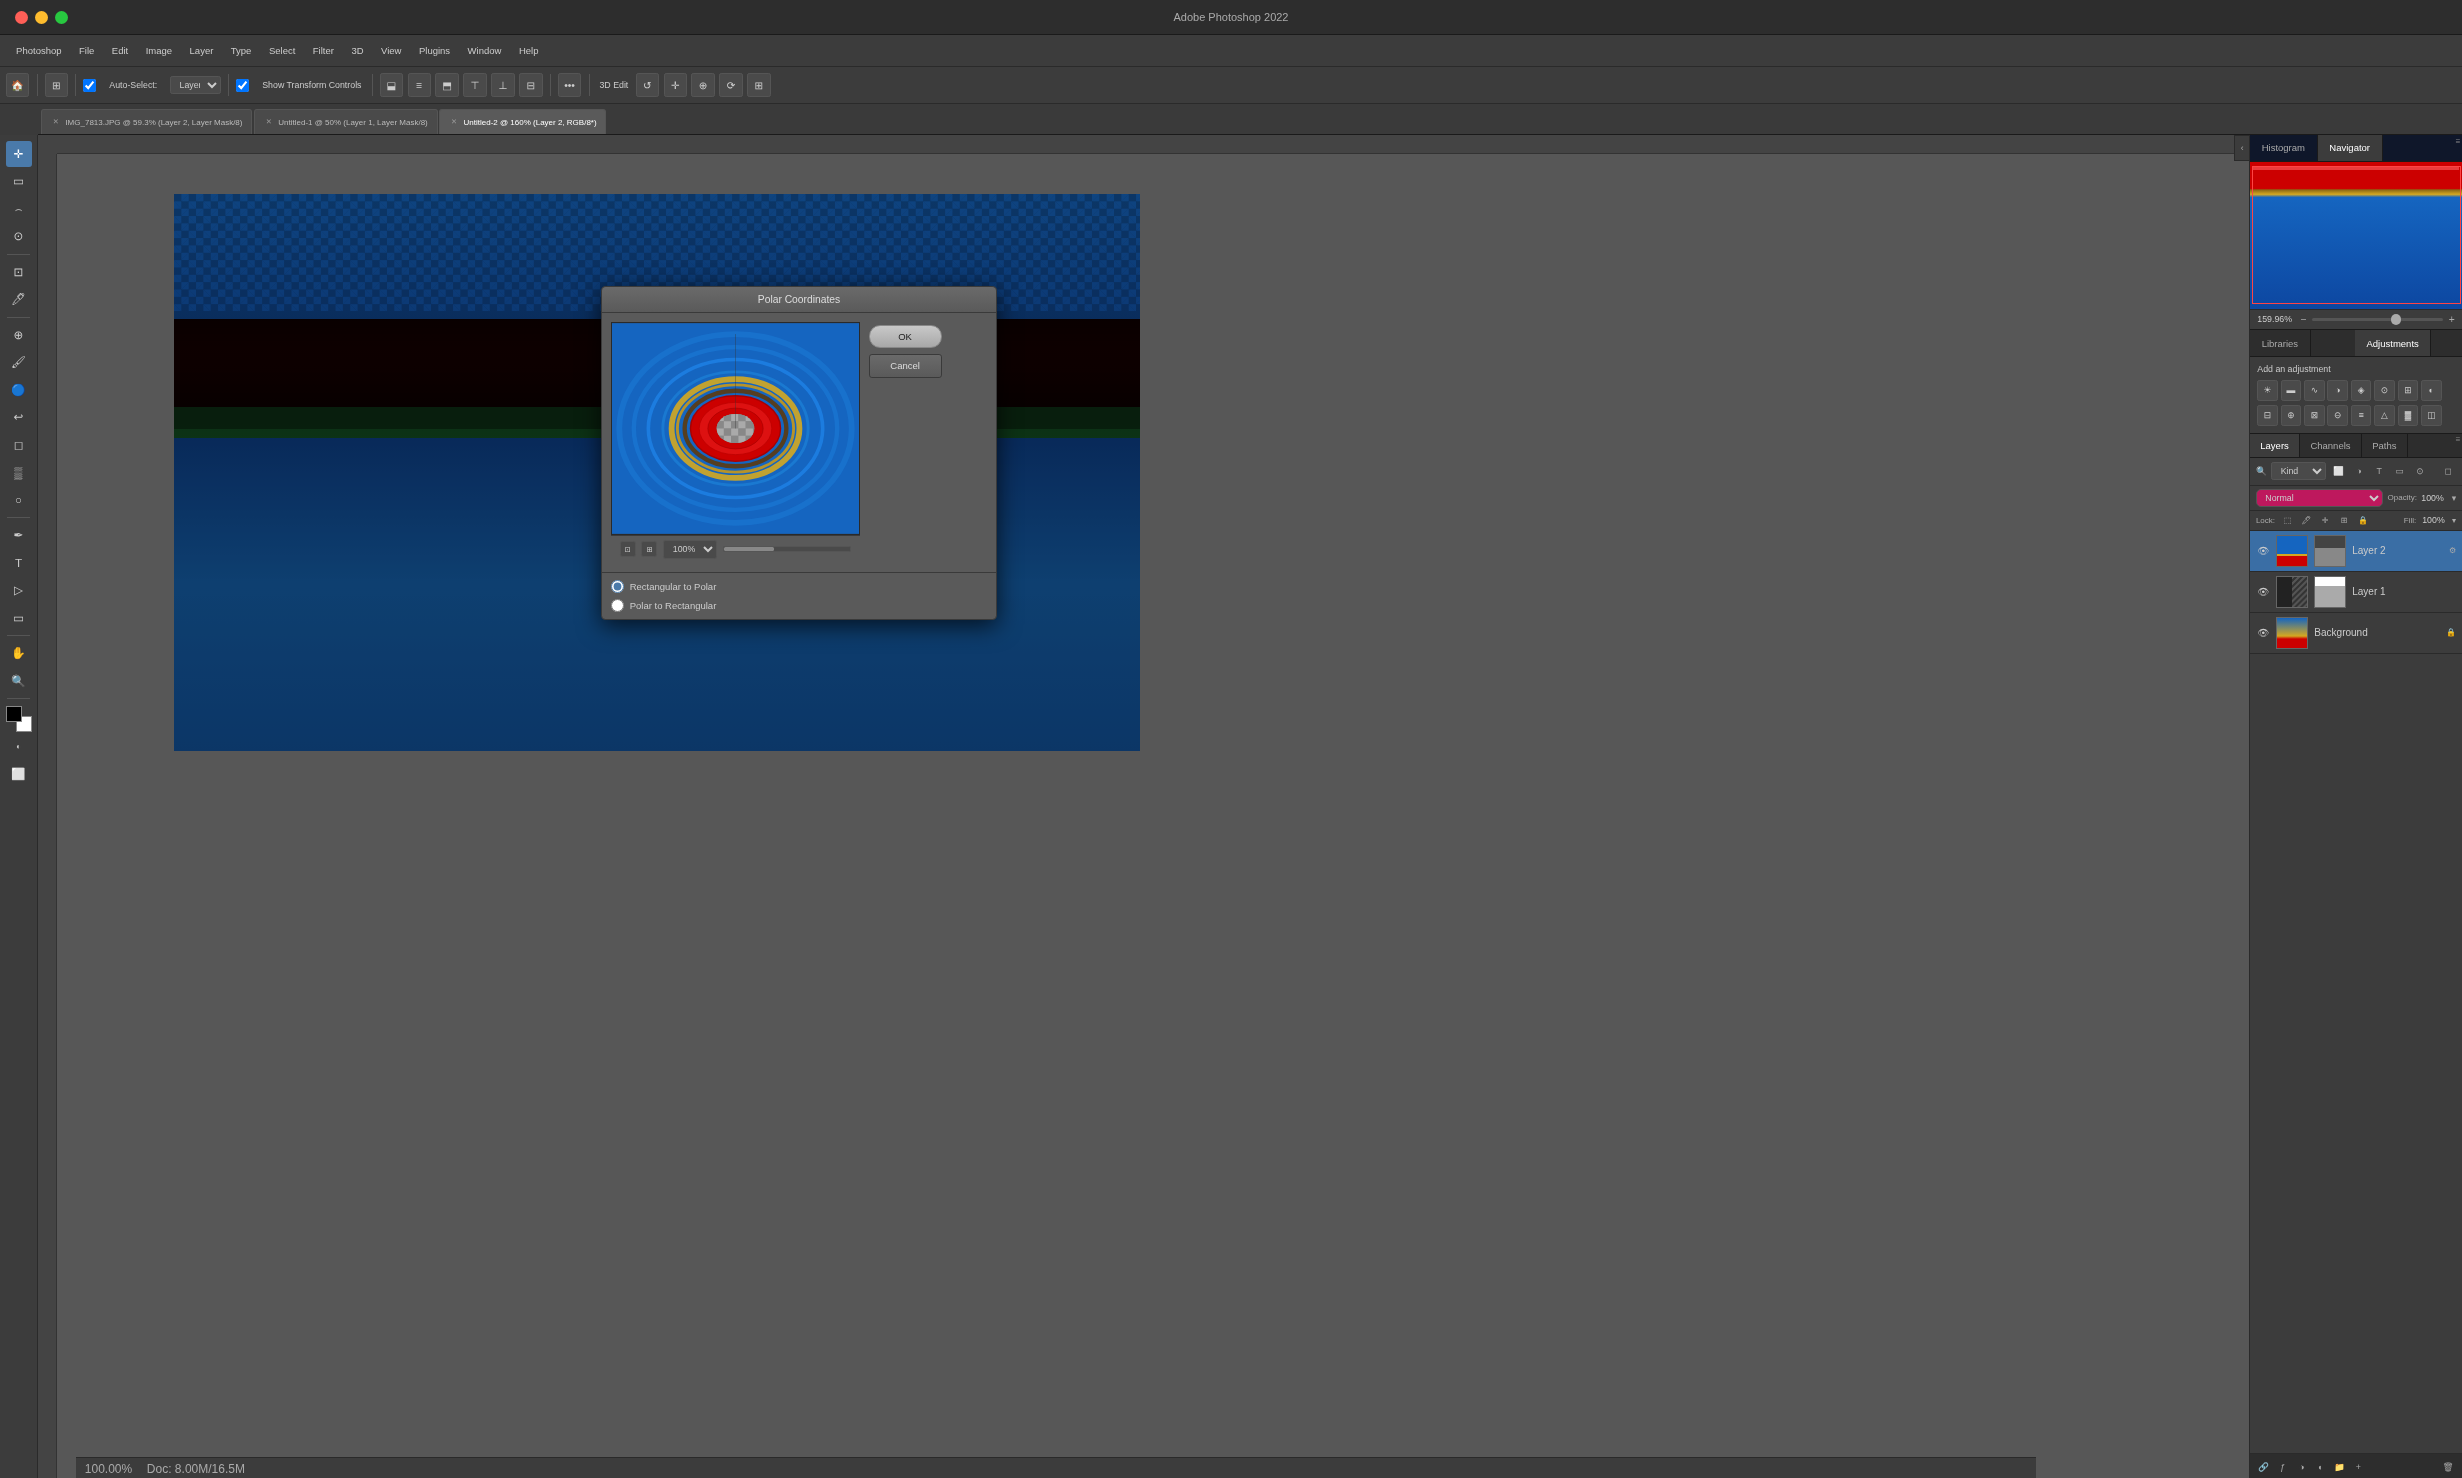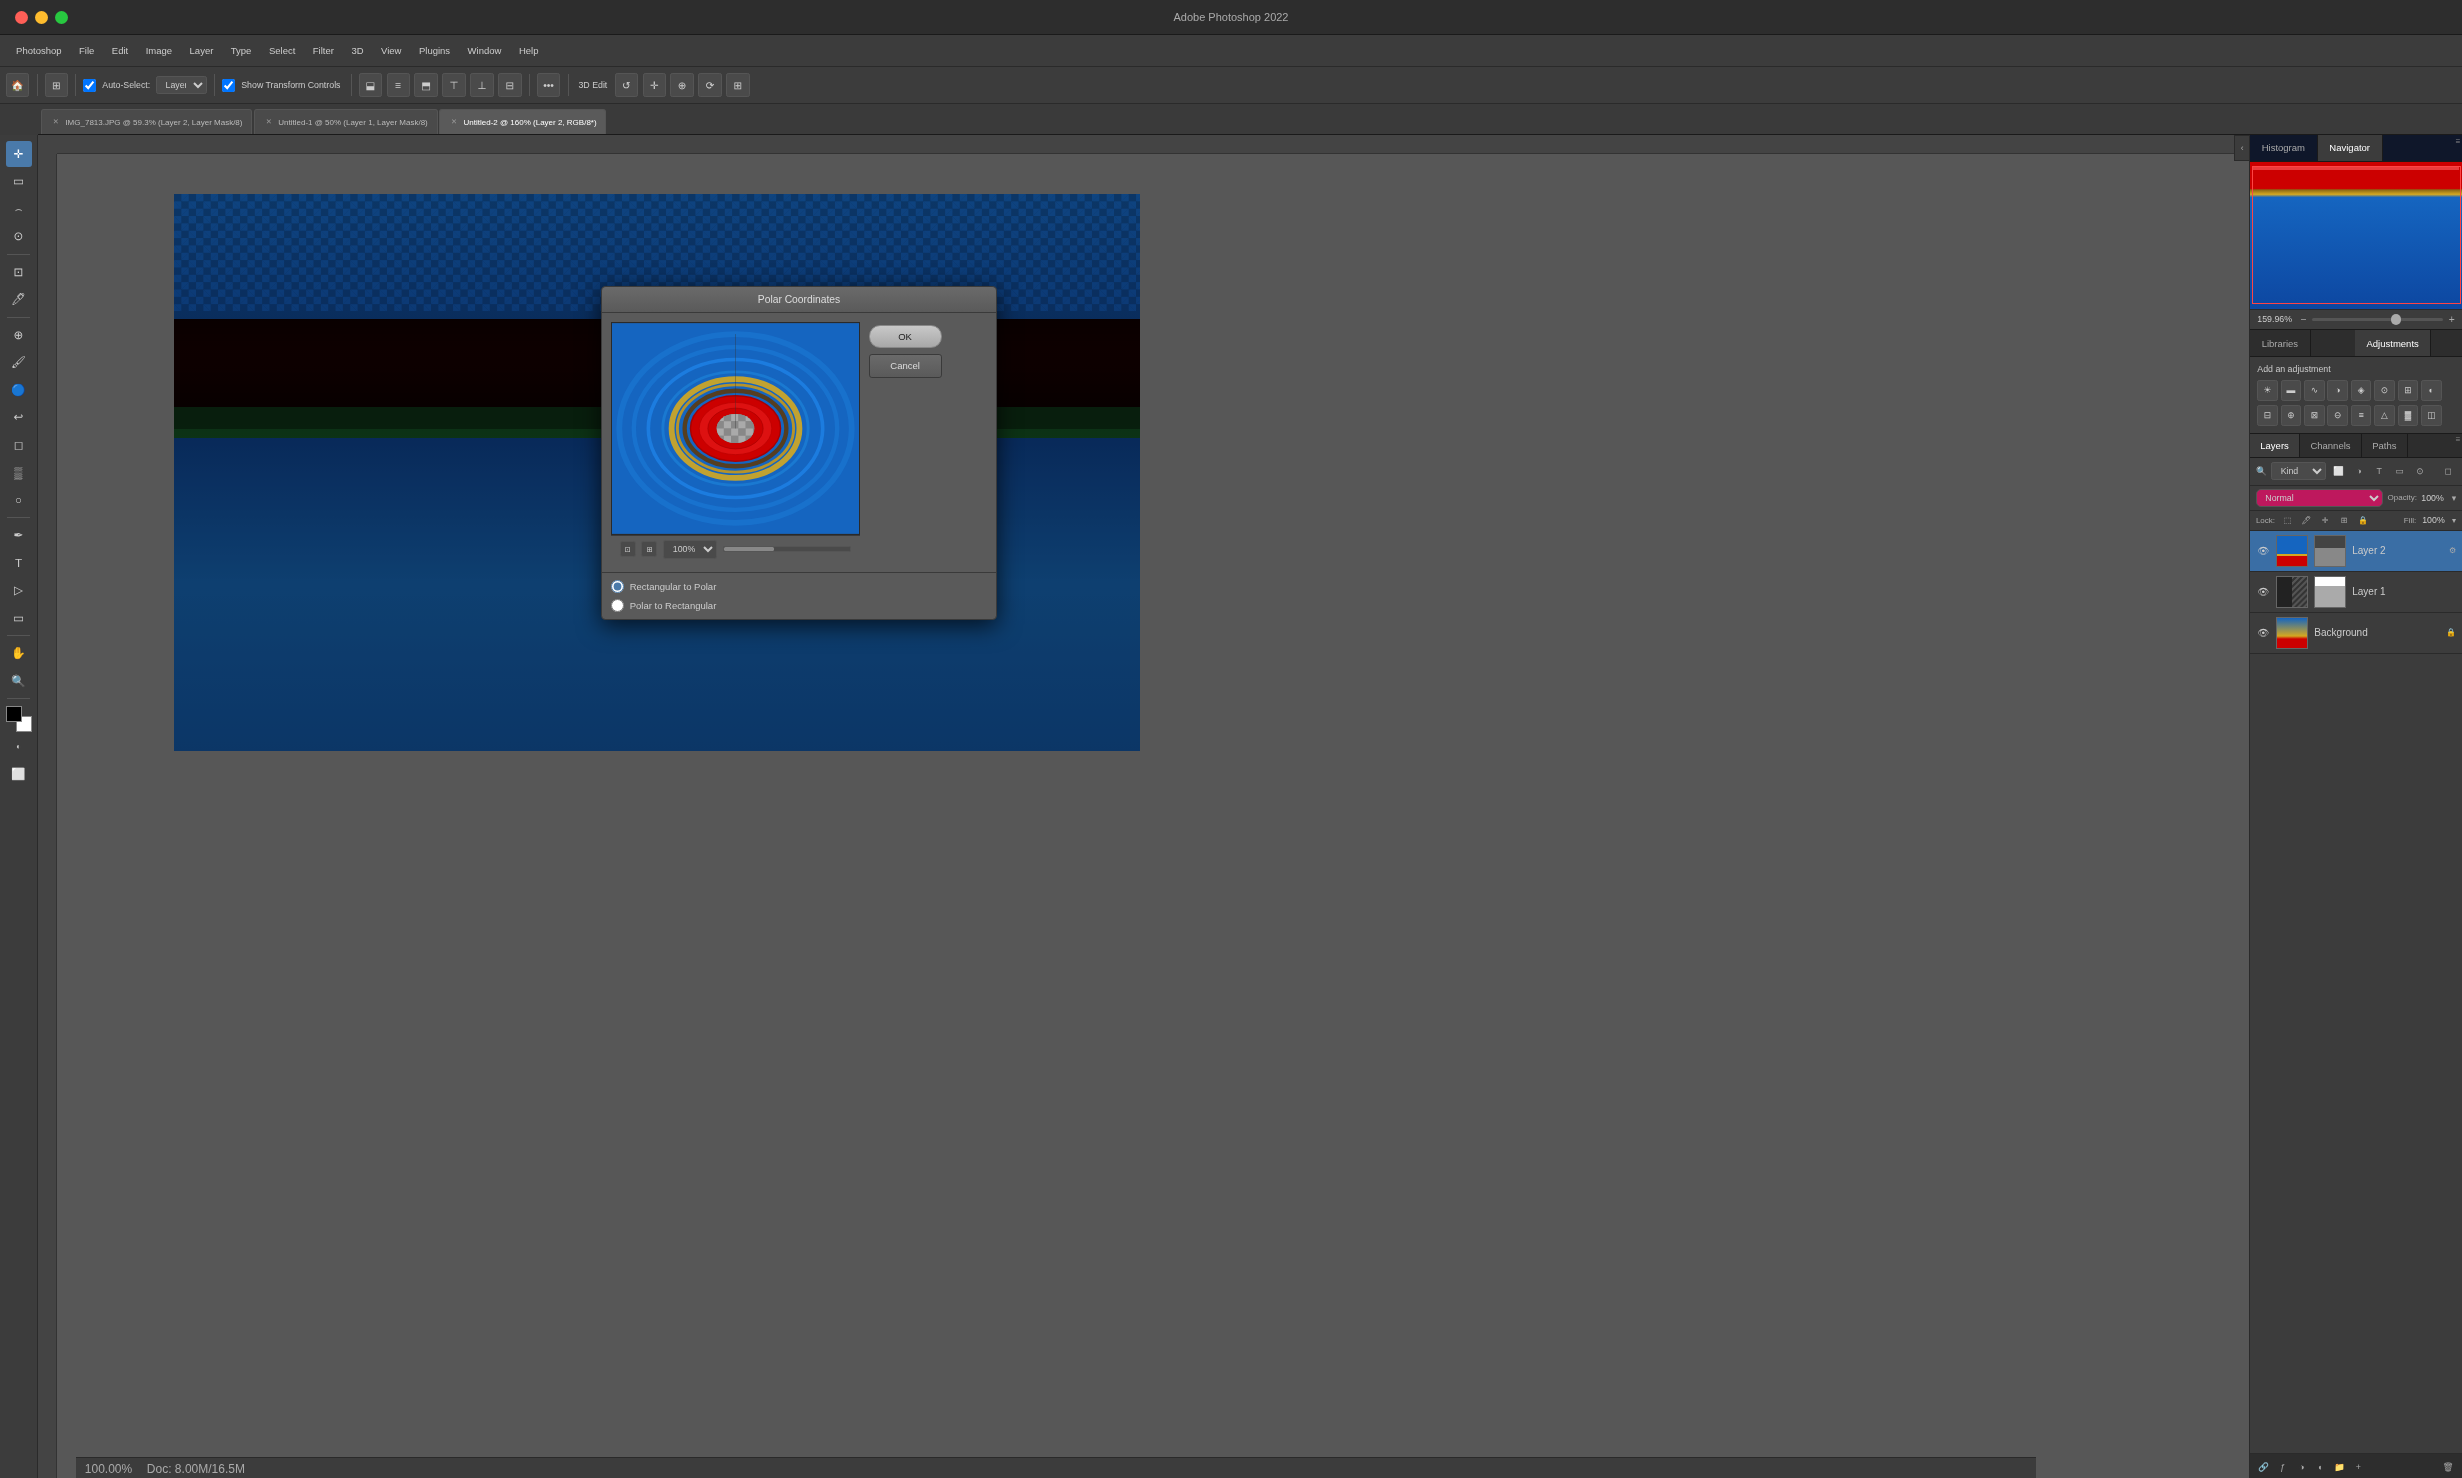--- a/index.html
+++ b/index.html
@@ -92,21 +92,21 @@
       margin: 0 2.9px;
     }
     .toolbar-text {
       font-size: 8.8px;
       color: #ccc;
       padding: 0 2.9px;
     }
     .toolbar-checkbox-group {
       display: flex;
       align-items: center;
-      gap: 3px;
+      gap: 10px;
     }
     .toolbar-checkbox-group input { cursor: pointer; }
 
     
     #tabsbar {
       position: absolute;
       top: 104px; left: 38px; right: 0;
       height: 31px;
       background: #3a3a3a;
       display: flex;

